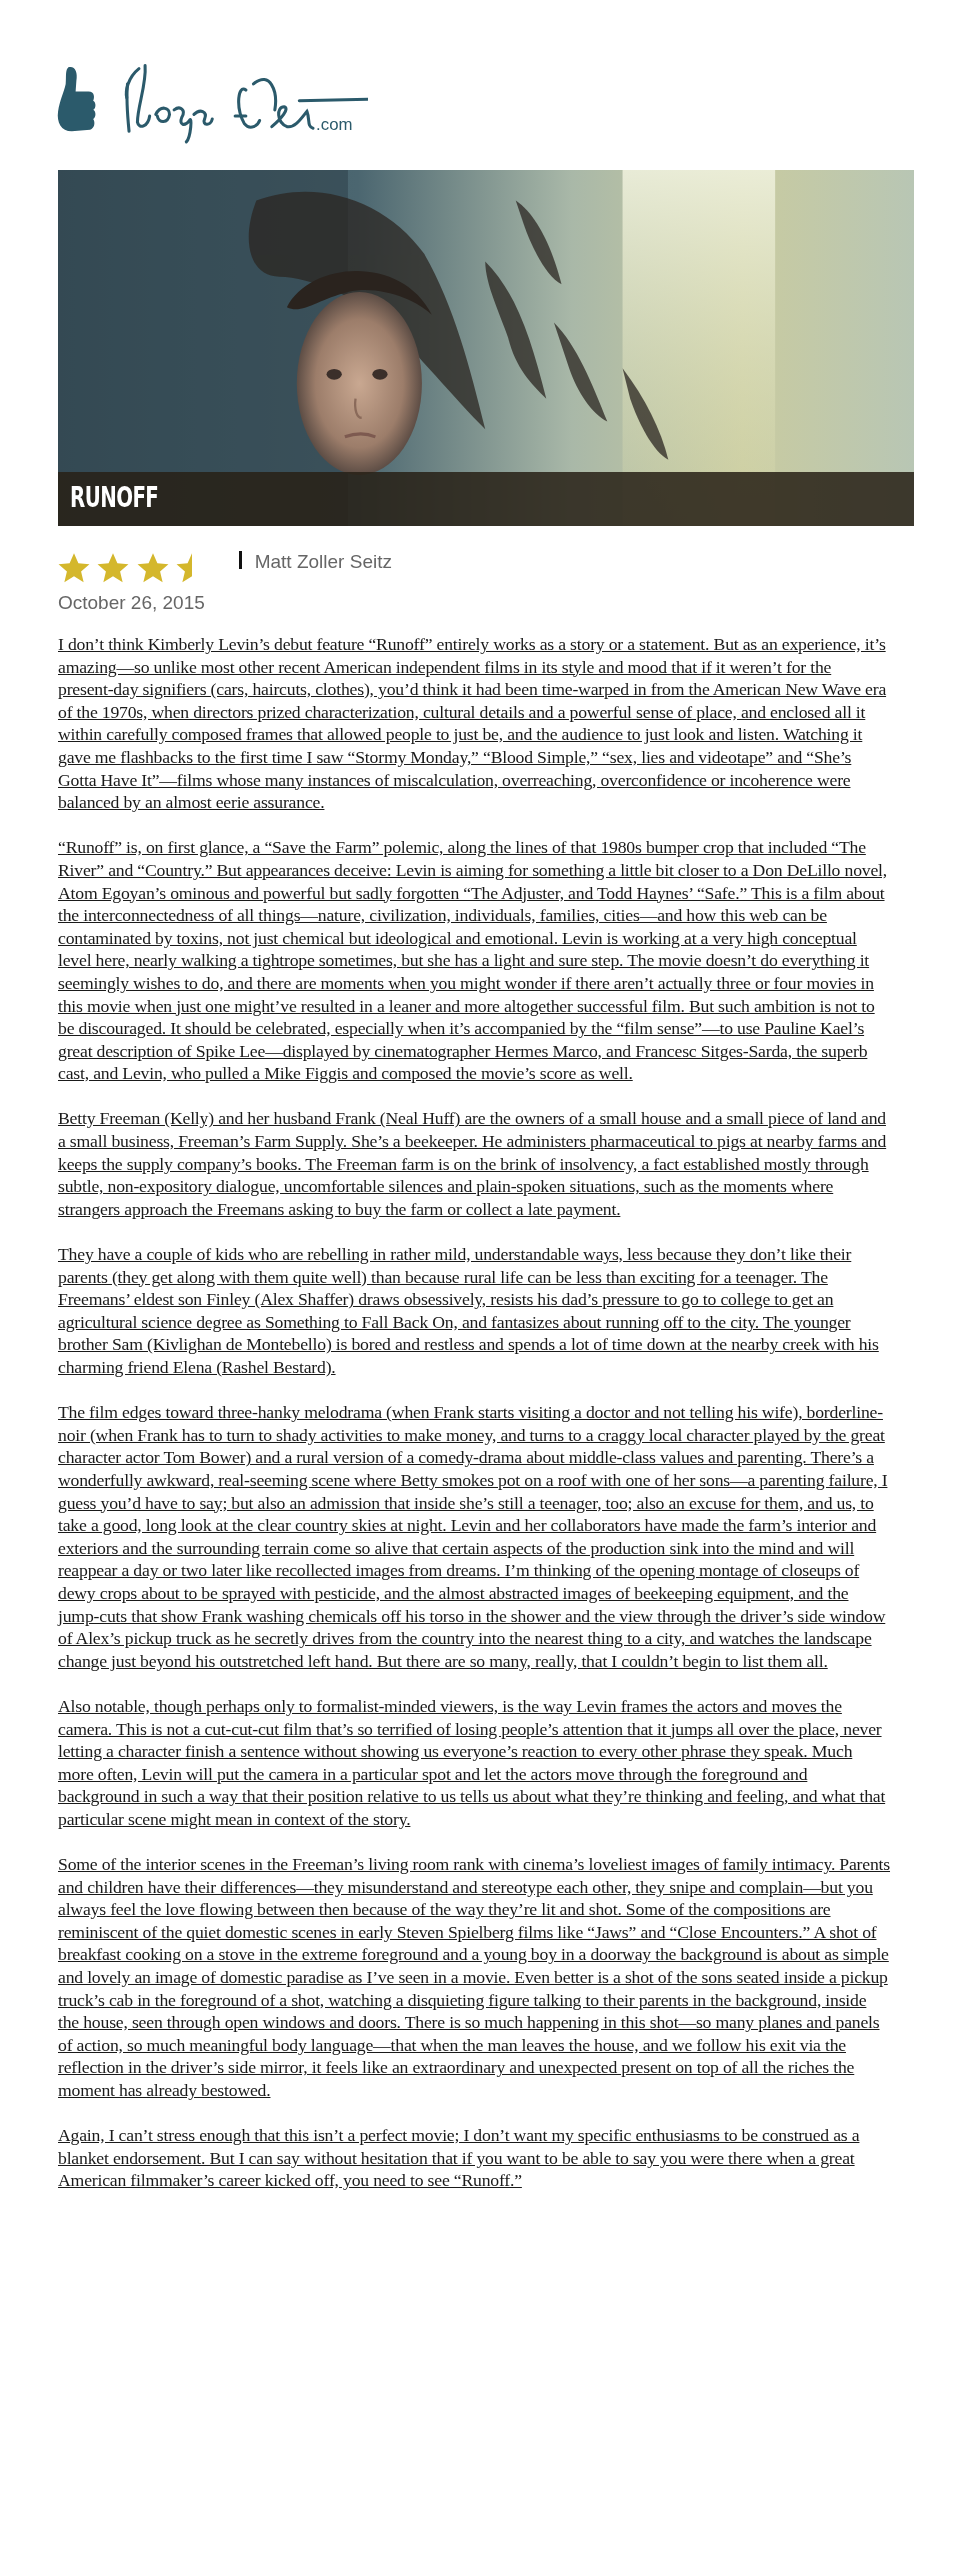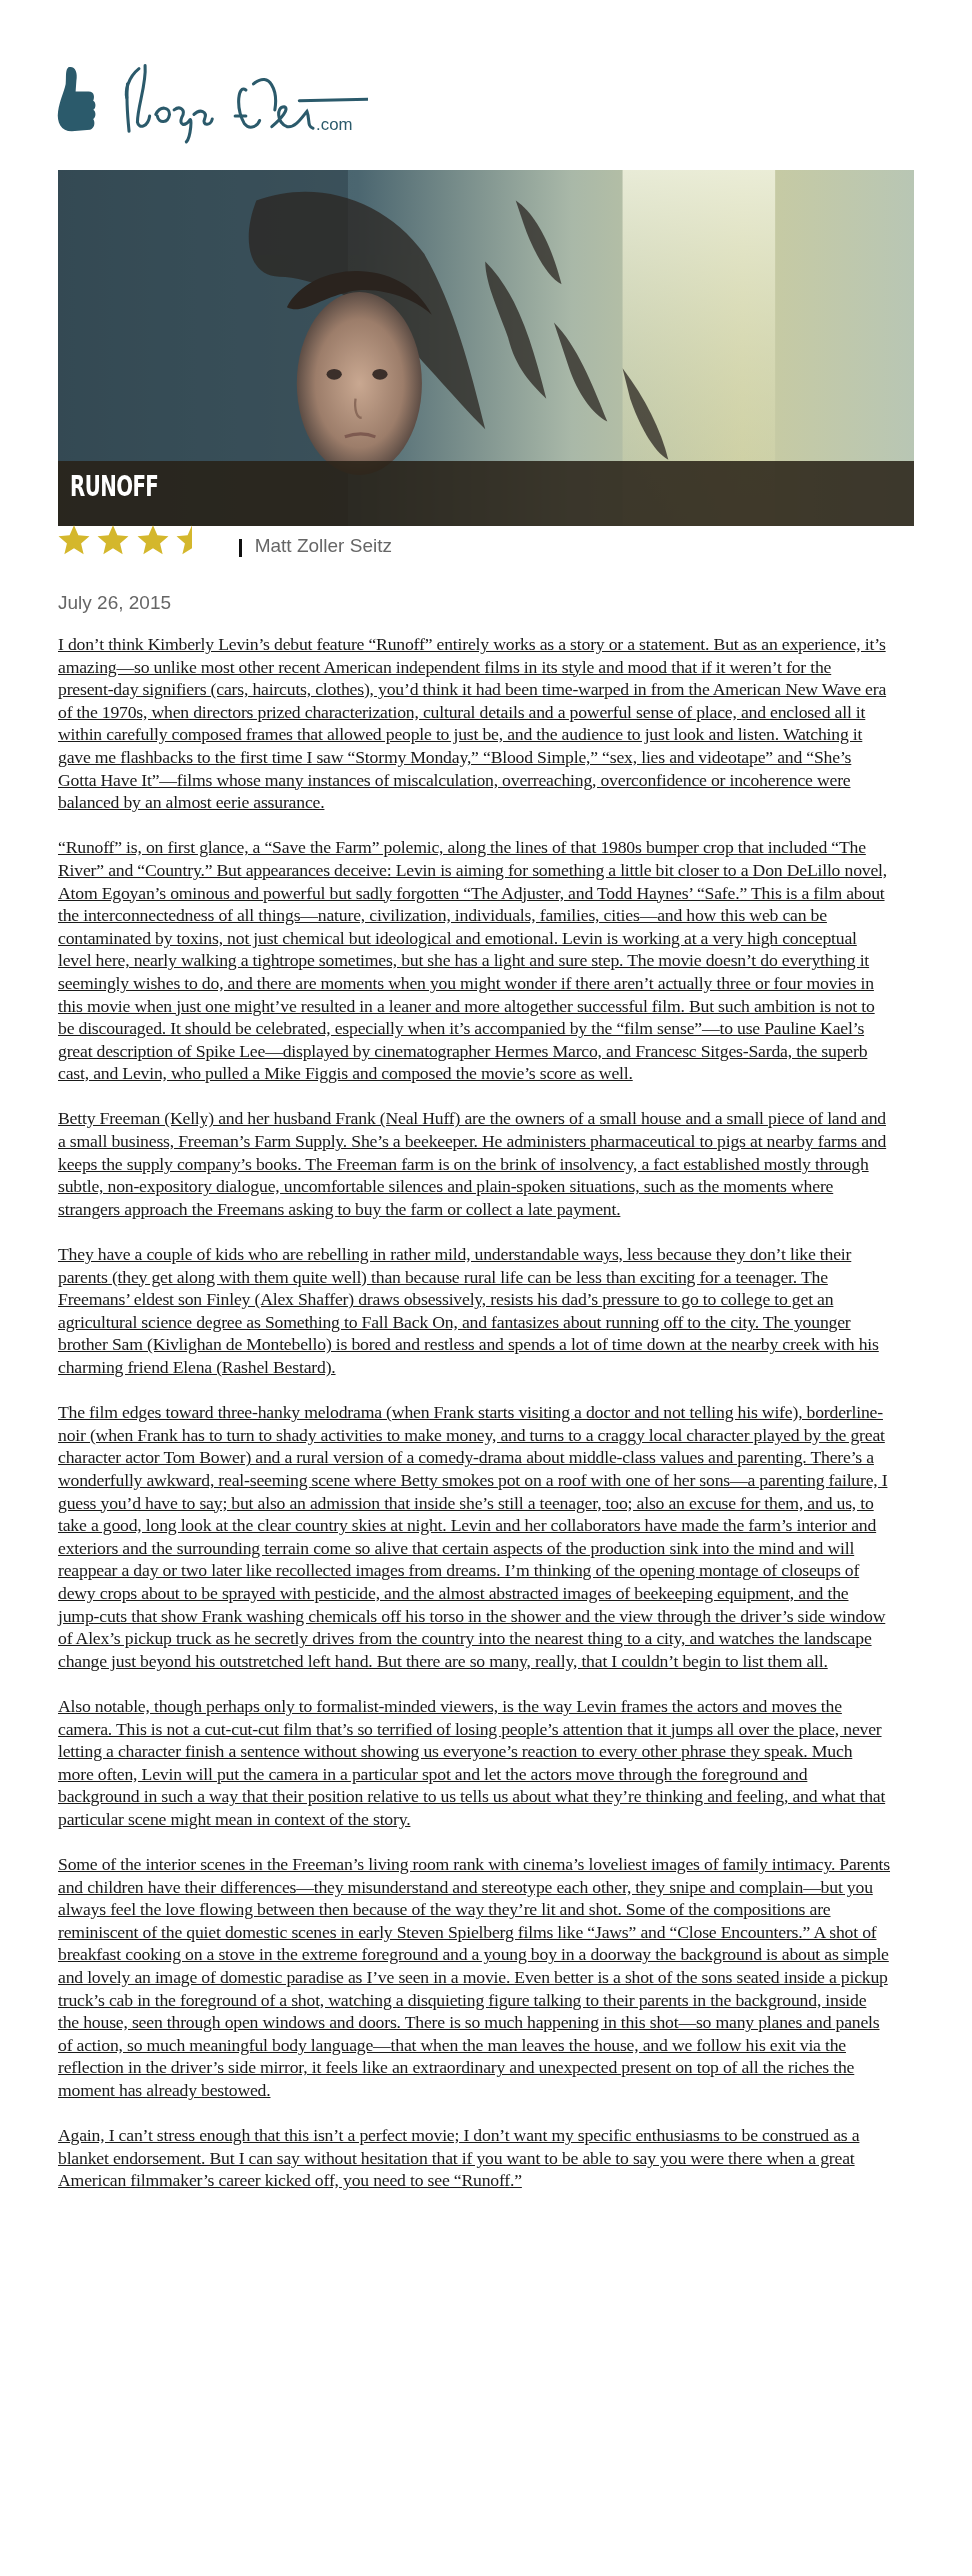--- a/index.html
+++ b/index.html
@@ -1,23 +1,23 @@
 <!DOCTYPE html>
 <html style="font-size:12.2px"><head>
 <meta charset="utf-8">
 <style>
   html, body { margin: 0; padding: 0; background: #ffffff; }
   body { width: 973px; min-height: 2576px; position: relative; font-family: "Liberation Serif", "DejaVu Serif", serif; color: #1a1a1a; }
   .logo { position: absolute; left: 55px; top: 61px; width: 313px; height: 84px; display: block; }
   .logo svg { width: 100%; height: 100%; display: block; }
   .hero { position: absolute; left: 58px; top: 170px; width: 856px; height: 356px; overflow: hidden; background: #3b4e52; }
   .hero svg { position: absolute; left: 0; top: 0; width: 100%; height: 100%; }
-  .hero-title-bar { position: absolute; left: 0; bottom: 0; width: 100%; height: 65px; background: rgba(40,33,22,0.86); }
+  .hero-title-bar { position: absolute; left: 0; bottom: 0; width: 100%; height: 54px; background: rgba(40,33,22,0.86); }
   .hero-title { position: absolute; left: 12.2px; top: 9.2px; font-family: "DejaVu Sans", sans-serif; font-weight: bold; font-size: 27.5px; letter-spacing: -0.8px; color: #ffffff; transform: scaleX(0.72); transform-origin: left center; }
-  .meta { position: absolute; left: 57px; top: 519px; height: 38px; display: flex; align-items: flex-end; }
+  .meta { position: absolute; left: 57px; top: 551px; height: 38px; display: flex; align-items: flex-start; }
   .stars { display: flex; gap: 5.3px; }
   .star { width: 34px; height: 34px; display: block; }
   .sep { display: inline-block; width: 2.3px; height: 18.3px; background: #111; margin-left: 30.5px; margin-right: 13px; }
   .author { font-family: "Liberation Sans", sans-serif; font-size: 19px; color: #666666; }
   .date { position: absolute; left: 58px; top: 592px; font-family: "Liberation Sans", sans-serif; font-size: 19px; color: #666666; }
   .article { position: absolute; left: 58px; top: 633px; width: 832px; font-size: 17.7px; line-height: 22.6px; letter-spacing: -0.2px; }
   .article p { margin: 0 0 22.6px 0; text-decoration: underline; }
 </style>
 </head>
 <body>
@@ -102,21 +102,21 @@
     <svg class="star" viewBox="0 0 24 24">
         <path d="M12 1.5l3.1 7.2 7.8.6-5.9 5.1 1.8 7.6L12 17.9 5.2 22l1.8-7.6L1.1 9.3l7.8-.6z" fill="#d4b72c"></path>
       </svg>
     <svg class="star" viewBox="0 0 24 24">
         <path d="M12 1.5 L12 17.9 L5.2 22 l1.8-7.6 L1.1 9.3 l7.8-.6 z" fill="#d4b72c"></path>
       </svg>
   </div>
   <span class="sep"></span>
   <a class="author">Matt Zoller Seitz</a>
 </div>
-<div class="date">July 26, 2015</div>
+<div class="date">October 26, 2015</div>
 
 <div class="article">
   <p>I don’t think Kimberly Levin’s debut feature “Runoff” entirely works as a story or a statement. But as an experience, it’s amazing—so unlike most other recent American independent films in its style and mood that if it weren’t for the present-day signifiers (cars, haircuts, clothes), you’d think it had been time-warped in from the American New Wave era of the 1970s, when directors prized characterization, cultural details and a powerful sense of place, and enclosed all it within carefully composed frames that allowed people to just be, and the audience to just look and listen. Watching it gave me flashbacks to the first time I saw “Stormy Monday,” “Blood Simple,” “sex, lies and videotape” and “She’s Gotta Have It”—films whose many instances of miscalculation, overreaching, overconfidence or incoherence were balanced by an almost eerie assurance.</p>
   <p>“Runoff” is, on first glance, a “Save the Farm” polemic, along the lines of that 1980s bumper crop that included “The River” and “Country.” But appearances deceive: Levin is aiming for something a little bit closer to a Don DeLillo novel, Atom Egoyan’s ominous and powerful but sadly forgotten “The Adjuster, and Todd Haynes’ “Safe.” This is a film about the interconnectedness of all things—nature, civilization, individuals, families, cities—and how this web can be contaminated by toxins, not just chemical but ideological and emotional. Levin is working at a very high conceptual level here, nearly walking a tightrope sometimes, but she has a light and sure step. The movie doesn’t do everything it seemingly wishes to do, and there are moments when you might wonder if there aren’t actually three or four movies in this movie when just one might’ve resulted in a leaner and more altogether successful film. But such ambition is not to be discouraged. It should be celebrated, especially when it’s accompanied by the “film sense”—to use Pauline Kael’s great description of Spike Lee—displayed by cinematographer Hermes Marco, and Francesc Sitges-Sarda, the superb cast, and Levin, who pulled a Mike Figgis and composed the movie’s score as well.</p>
   <p>Betty Freeman (Kelly) and her husband Frank (Neal Huff) are the owners of a small house and a small piece of land and a small business, Freeman’s Farm Supply. She’s a beekeeper. He administers pharmaceutical to pigs at nearby farms and keeps the supply company’s books. The Freeman farm is on the brink of insolvency, a fact established mostly through subtle, non-expository dialogue, uncomfortable silences and plain-spoken situations, such as the moments where strangers approach the Freemans asking to buy the farm or collect a late payment.</p>
   <p>They have a couple of kids who are rebelling in rather mild, understandable ways, less because they don’t like their parents (they get along with them quite well) than because rural life can be less than exciting for a teenager. The Freemans’ eldest son Finley (Alex Shaffer) draws obsessively, resists his dad’s pressure to go to college to get an agricultural science degree as Something to Fall Back On, and fantasizes about running off to the city. The younger brother Sam (Kivlighan de Montebello) is bored and restless and spends a lot of time down at the nearby creek with his charming friend Elena (Rashel Bestard).</p>
   <p>The film edges toward three-hanky melodrama (when Frank starts visiting a doctor and not telling his wife), borderline-noir (when Frank has to turn to shady activities to make money, and turns to a craggy local character played by the great character actor Tom Bower) and a rural version of a comedy-drama about middle-class values and parenting. There’s a wonderfully awkward, real-seeming scene where Betty smokes pot on a roof with one of her sons—a parenting failure, I guess you’d have to say; but also an admission that inside she’s still a teenager, too; also an excuse for them, and us, to take a good, long look at the clear country skies at night. Levin and her collaborators have made the farm’s interior and exteriors and the surrounding terrain come so alive that certain aspects of the production sink into the mind and will reappear a day or two later like recollected images from dreams. I’m thinking of the opening montage of closeups of dewy crops about to be sprayed with pesticide, and the almost abstracted images of beekeeping equipment, and the jump-cuts that show Frank washing chemicals off his torso in the shower and the view through the driver’s side window of Alex’s pickup truck as he secretly drives from the country into the nearest thing to a city, and watches the landscape change just beyond his outstretched left hand. But there are so many, really, that I couldn’t begin to list them all.</p>
   <p>Also notable, though perhaps only to formalist-minded viewers, is the way Levin frames the actors and moves the camera. This is not a cut-cut-cut film that’s so terrified of losing people’s attention that it jumps all over the place, never letting a character finish a sentence without showing us everyone’s reaction to every other phrase they speak. Much more often, Levin will put the camera in a particular spot and let the actors move through the foreground and background in such a way that their position relative to us tells us about what they’re thinking and feeling, and what that particular scene might mean in context of the story.</p>
   <p>Some of the interior scenes in the Freeman’s living room rank with cinema’s loveliest images of family intimacy. Parents and children have their differences—they misunderstand and stereotype each other, they snipe and complain—but you always feel the love flowing between then because of the way they’re lit and shot. Some of the compositions are reminiscent of the quiet domestic scenes in early Steven Spielberg films like “Jaws” and “Close Encounters.” A shot of breakfast cooking on a stove in the extreme foreground and a young boy in a doorway the background is about as simple and lovely an image of domestic paradise as I’ve seen in a movie. Even better is a shot of the sons seated inside a pickup truck’s cab in the foreground of a shot, watching a disquieting figure talking to their parents in the background, inside the house, seen through open windows and doors. There is so much happening in this shot—so many planes and panels of action, so much meaningful body language—that when the man leaves the house, and we follow his exit via the reflection in the driver’s side mirror, it feels like an extraordinary and unexpected present on top of all the riches the moment has already bestowed.</p>
   <p>Again, I can’t stress enough that this isn’t a perfect movie; I don’t want my specific enthusiasms to be construed as a blanket endorsement. But I can say without hesitation that if you want to be able to say you were there when a great American filmmaker’s career kicked off, you need to see “Runoff.”</p>

